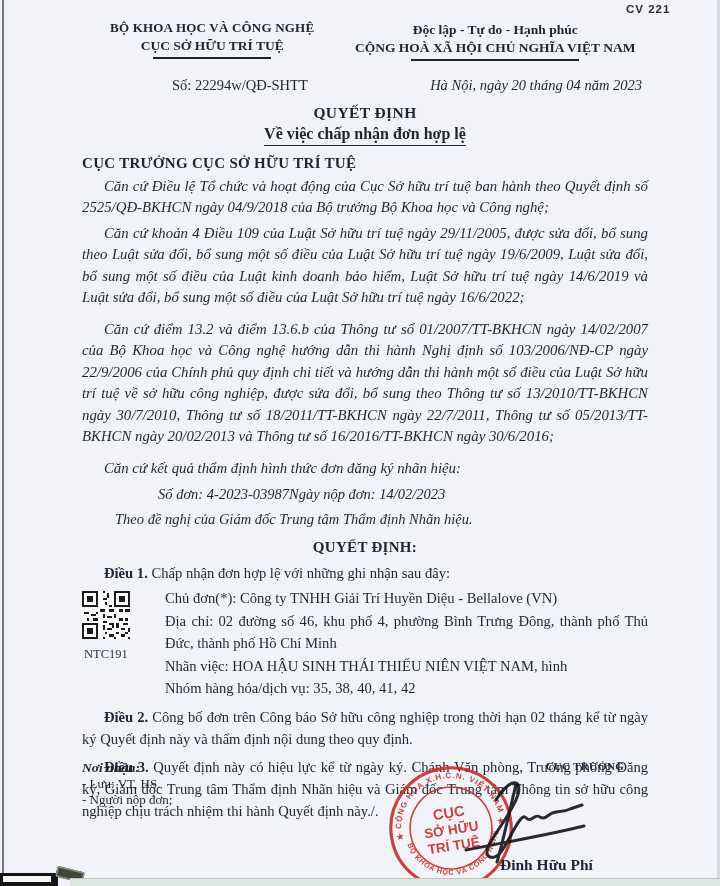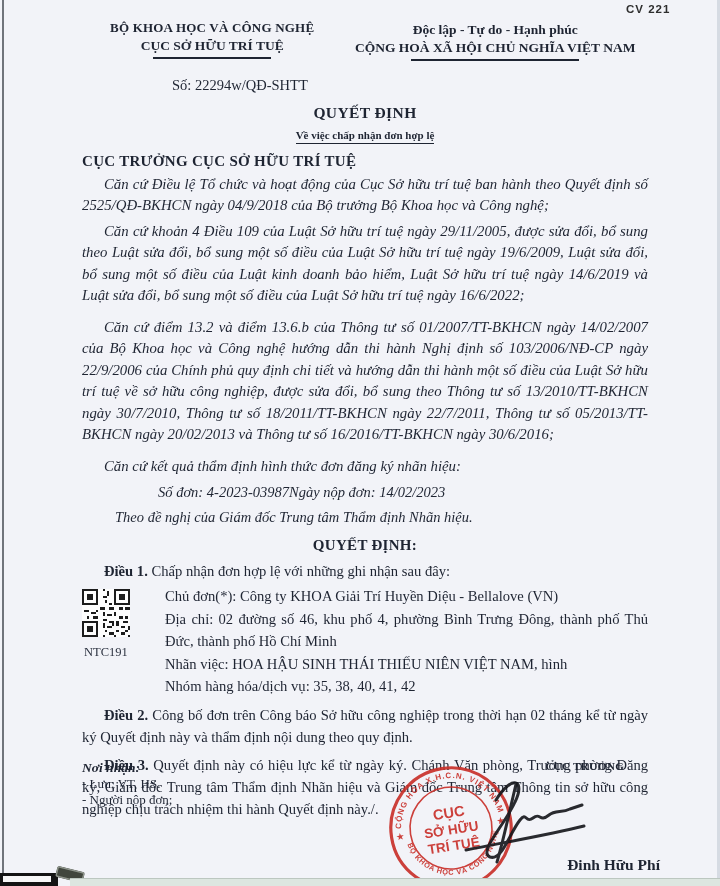--- a/index.html
+++ b/index.html
@@ -24,21 +24,21 @@
   .hdr-line1{font-weight:bold;font-size:13px;letter-spacing:.2px;}
   .hdr-line2{font-weight:bold;font-size:13.5px;margin-top:2px;}
   .rule{height:1.5px;background:#1e2432;margin:3px auto 0 auto;}
   .rule-left{width:118px;}
   .rule-right{width:168px;}
   .numdate-row{display:flex;justify-content:space-between;margin-top:16px;padding:0 6px 0 90px;}
   .doc-number{font-size:14.5px;}
   .place-date{font-style:italic;font-size:14.5px;}
   .title{text-align:center;font-weight:bold;font-size:15.5px;margin-top:10px;letter-spacing:.4px;}
   .subtitle-wrap{text-align:center;margin-top:3px;}
-  .subtitle{display:inline-block;font-weight:bold;font-size:11px;border-bottom:1.5px solid #1e2432;padding-bottom:2px;}
+  .subtitle{display:inline-block;font-weight:bold;font-size:16px;border-bottom:1.5px solid #1e2432;padding-bottom:2px;}
   .issuer{font-weight:bold;font-size:15px;margin-top:9px;letter-spacing:.3px;}
   
   .pre{font-style:italic;font-size:14.8px;line-height:21.5px;text-align:justify;text-indent:22px;margin:4px 0 0 0;}
   .pre.gap{margin-top:10px;}
   .appline-row{display:flex;justify-content:flex-start;font-style:italic;font-size:14.5px;margin-top:4px;padding:0 82px 0 76px;line-height:22px;}
   .proposal{font-style:italic;font-size:14.5px;margin:3px 0 0 33px;line-height:22px;}
   .decision-heading{text-align:center;font-weight:bold;font-size:15px;margin-top:9px;letter-spacing:.3px;}
   .article{font-size:14.6px;line-height:22px;text-align:justify;text-indent:22px;margin:6px 0 0 0;}
   .article b{font-weight:bold;}
   
@@ -46,21 +46,21 @@
   .qr-col{width:83px;flex:none;padding-top:4px;}
   .qr-label{font-size:12.5px;color:#2c3240;margin-top:4px;margin-left:2px;}
   .detail-lines{flex:1;}
   .detail-lines p{margin:0;font-size:14.6px;line-height:22.5px;}
   .detail-lines p.just{text-align:justify;}
   
   .footer{position:absolute;left:82px;top:760px;width:566px;}
   .recipients-label{font-weight:bold;font-style:italic;font-size:13.5px;}
   .recipient{font-size:13px;line-height:16px;}
   .signer-title{position:absolute;left:372px;top:0;width:170px;text-align:right;font-weight:bold;font-size:11px;letter-spacing:.3px;}
-  .signer-name{position:absolute;left:418px;top:96px;width:160px;text-align:right;font-weight:bold;font-size:15.5px;}
+  .signer-name{position:absolute;left:418px;top:96px;width:160px;text-align:left;font-weight:bold;font-size:15.5px;}
   .stamp{position:absolute;left:305px;top:4px;width:128px;height:128px;transform:rotate(-9deg);opacity:.92;}
   .signature{position:absolute;left:372px;top:8px;width:140px;height:102px;}
   
   .strip-light{position:absolute;left:70px;right:0;top:878px;height:8px;background:#dde6e0;border-top:1px solid #bcc7c0;}
   .strip-dark{position:absolute;left:0;top:873px;width:58px;height:13px;background:#141414;}
   .strip-dark-inner{position:absolute;left:3px;top:876px;width:48px;height:6px;background:#f7f7f7;}
   .pencil-shape{position:absolute;left:56px;top:869px;width:28px;height:11px;background:#41463d;transform:rotate(14deg);border-radius:2px;box-shadow:0 0 0 1.5px #8d938a inset;}
 </style>
 </head>
 <body>
@@ -80,20 +80,21 @@
     </div>
     <div class="hdr-right">
       <div class="hdr-line2">Độc lập - Tự do - Hạnh phúc</div>
       <div class="hdr-line2">CỘNG HOÀ XÃ HỘI CHỦ NGHĨA VIỆT NAM</div>
       <div class="rule rule-right"></div>
     </div>
   </div>
 
   <div class="numdate-row">
     <span class="doc-number">Số: 22294w/QĐ-SHTT</span>
+    <span class="place-date">Hà Nội, ngày 20 tháng 04 năm 2023</span>
   </div>
 
   <div class="title">QUYẾT ĐỊNH</div>
   <div class="subtitle-wrap">
     <span class="subtitle">Về việc chấp nhận đơn hợp lệ</span>
   </div>
   <div class="issuer">CỤC TRƯỞNG CỤC SỞ HỮU TRÍ TUỆ</div>
 
   <p class="pre">Căn cứ Điều lệ Tổ chức và hoạt động của Cục Sở hữu trí tuệ ban hành theo Quyết định số 2525/QĐ-BKHCN ngày 04/9/2018 của Bộ trưởng Bộ Khoa học và Công nghệ;</p>
   <p class="pre">Căn cứ khoản 4 Điều 109 của Luật Sở hữu trí tuệ ngày 29/11/2005, được sửa đổi, bổ sung theo Luật sửa đổi, bổ sung một số điều của Luật Sở hữu trí tuệ ngày 19/6/2009, Luật sửa đổi, bổ sung một số điều của Luật kinh doanh bảo hiểm, Luật Sở hữu trí tuệ ngày 14/6/2019 và Luật sửa đổi, bổ sung một số điều của Luật Sở hữu trí tuệ ngày 16/6/2022;</p>
@@ -162,21 +163,21 @@
             <rect x="17" y="19" width="2" height="1"></rect>
             <rect x="19" y="18" width="1" height="1"></rect>
           <rect x="9" y="20" width="1" height="1"></rect>
             <rect x="14" y="20" width="1" height="1"></rect>
             <rect x="20" y="20" width="1" height="1"></rect>
         </g>
       </svg>
       <div class="qr-label">NTC191</div>
     </div>
     <div class="detail-lines">
-      <p>Chủ đơn(*): Công ty KHOA Giải Trí Huyền Diệu - Bellalove (VN)</p>
+      <p>Chủ đơn(*): Công ty TNHH Giải Trí Huyền Diệu - Bellalove (VN)</p>
       <p class="just">Địa chỉ: 02 đường số 46, khu phố 4, phường Bình Trưng Đông, thành phố Thủ Đức, thành phố Hồ Chí Minh</p>
       <p>Nhãn việc: HOA HẬU SINH THÁI THIẾU NIÊN VIỆT NAM, hình</p>
       <p>Nhóm hàng hóa/dịch vụ: 35, 38, 40, 41, 42</p>
     </div>
   </div>
 
   <p class="article"><b>Điều 2.</b> <span>Công bố đơn trên Công báo Sở hữu công nghiệp trong thời hạn 02 tháng kể từ ngày ký Quyết định này và thẩm định nội dung theo quy định.</span></p>
   <p class="article"><b>Điều 3.</b> <span>Quyết định này có hiệu lực kể từ ngày ký. Chánh Văn phòng, Trưởng phòng Đăng ký, Giám đốc Trung tâm Thẩm định Nhãn hiệu  và Giám đốc Trung tâm Thông tin sở hữu công nghiệp chịu trách nhiệm thi hành Quyết định này./.</span></p>
 
 </div>

